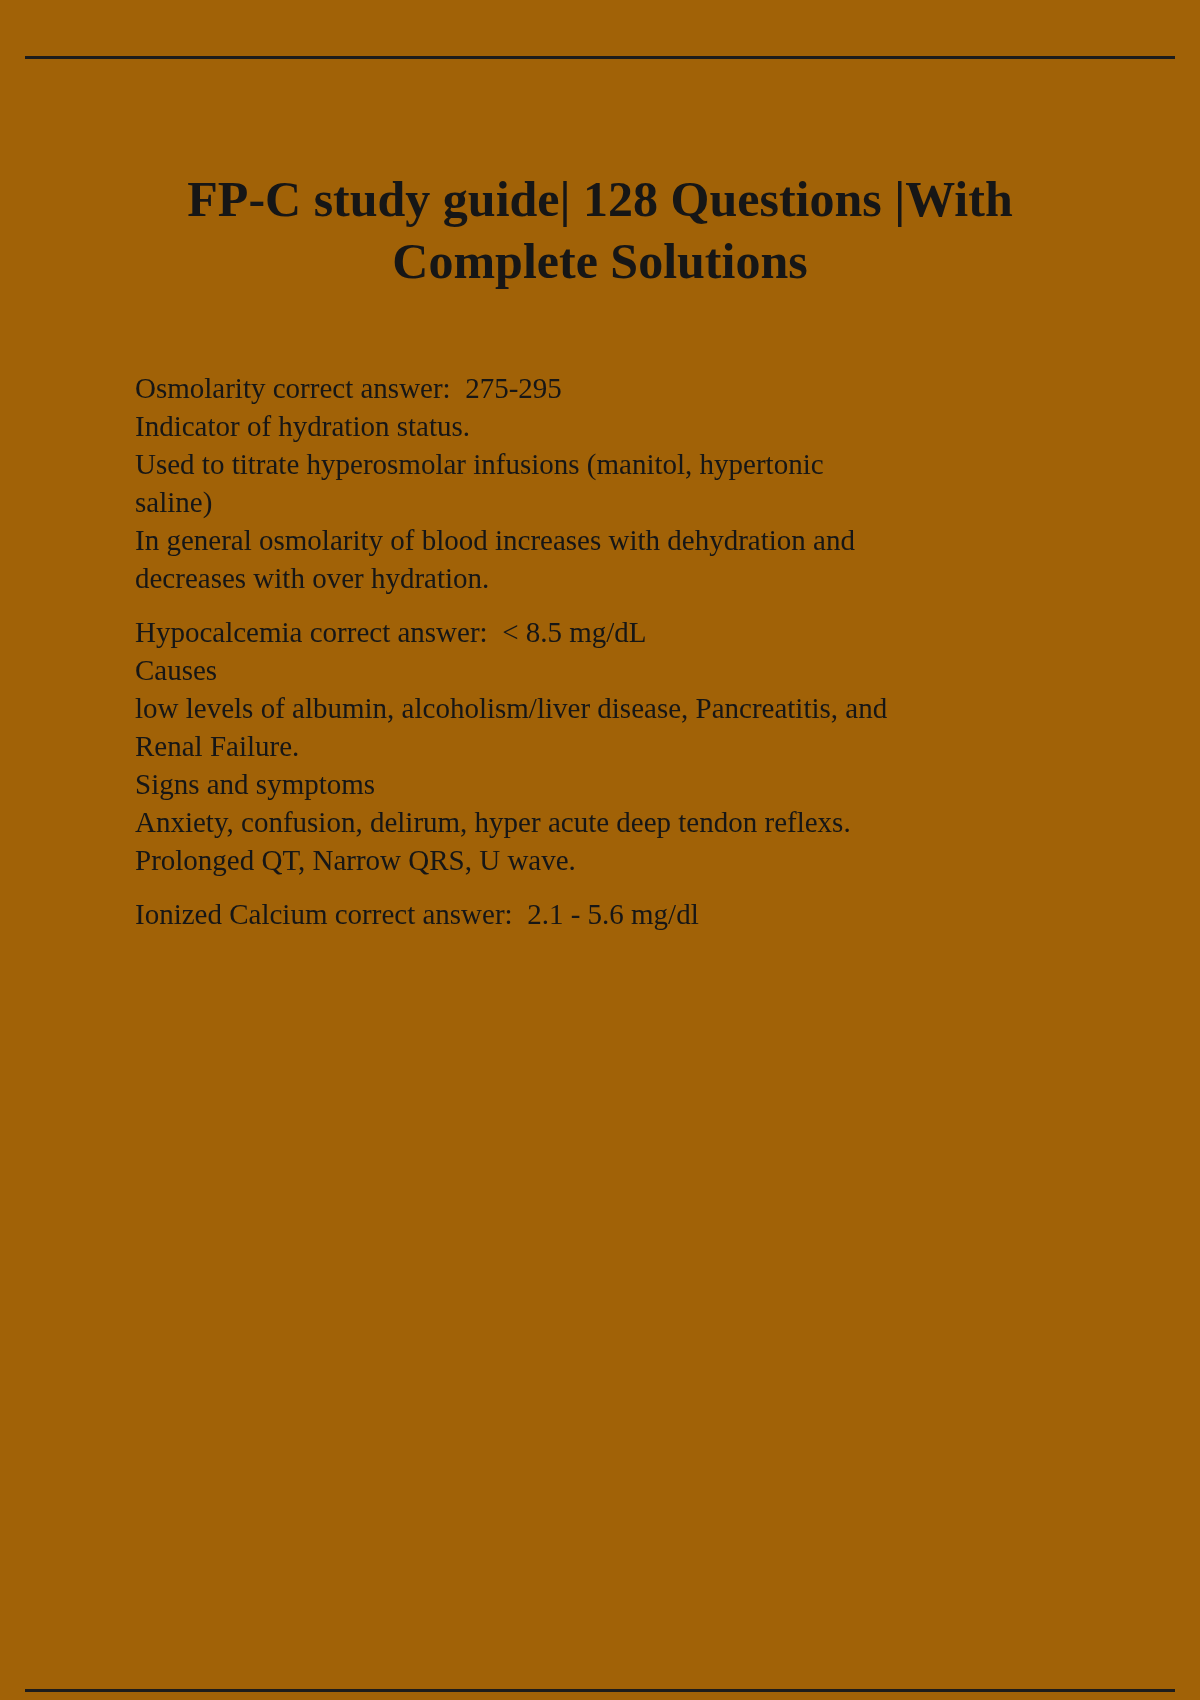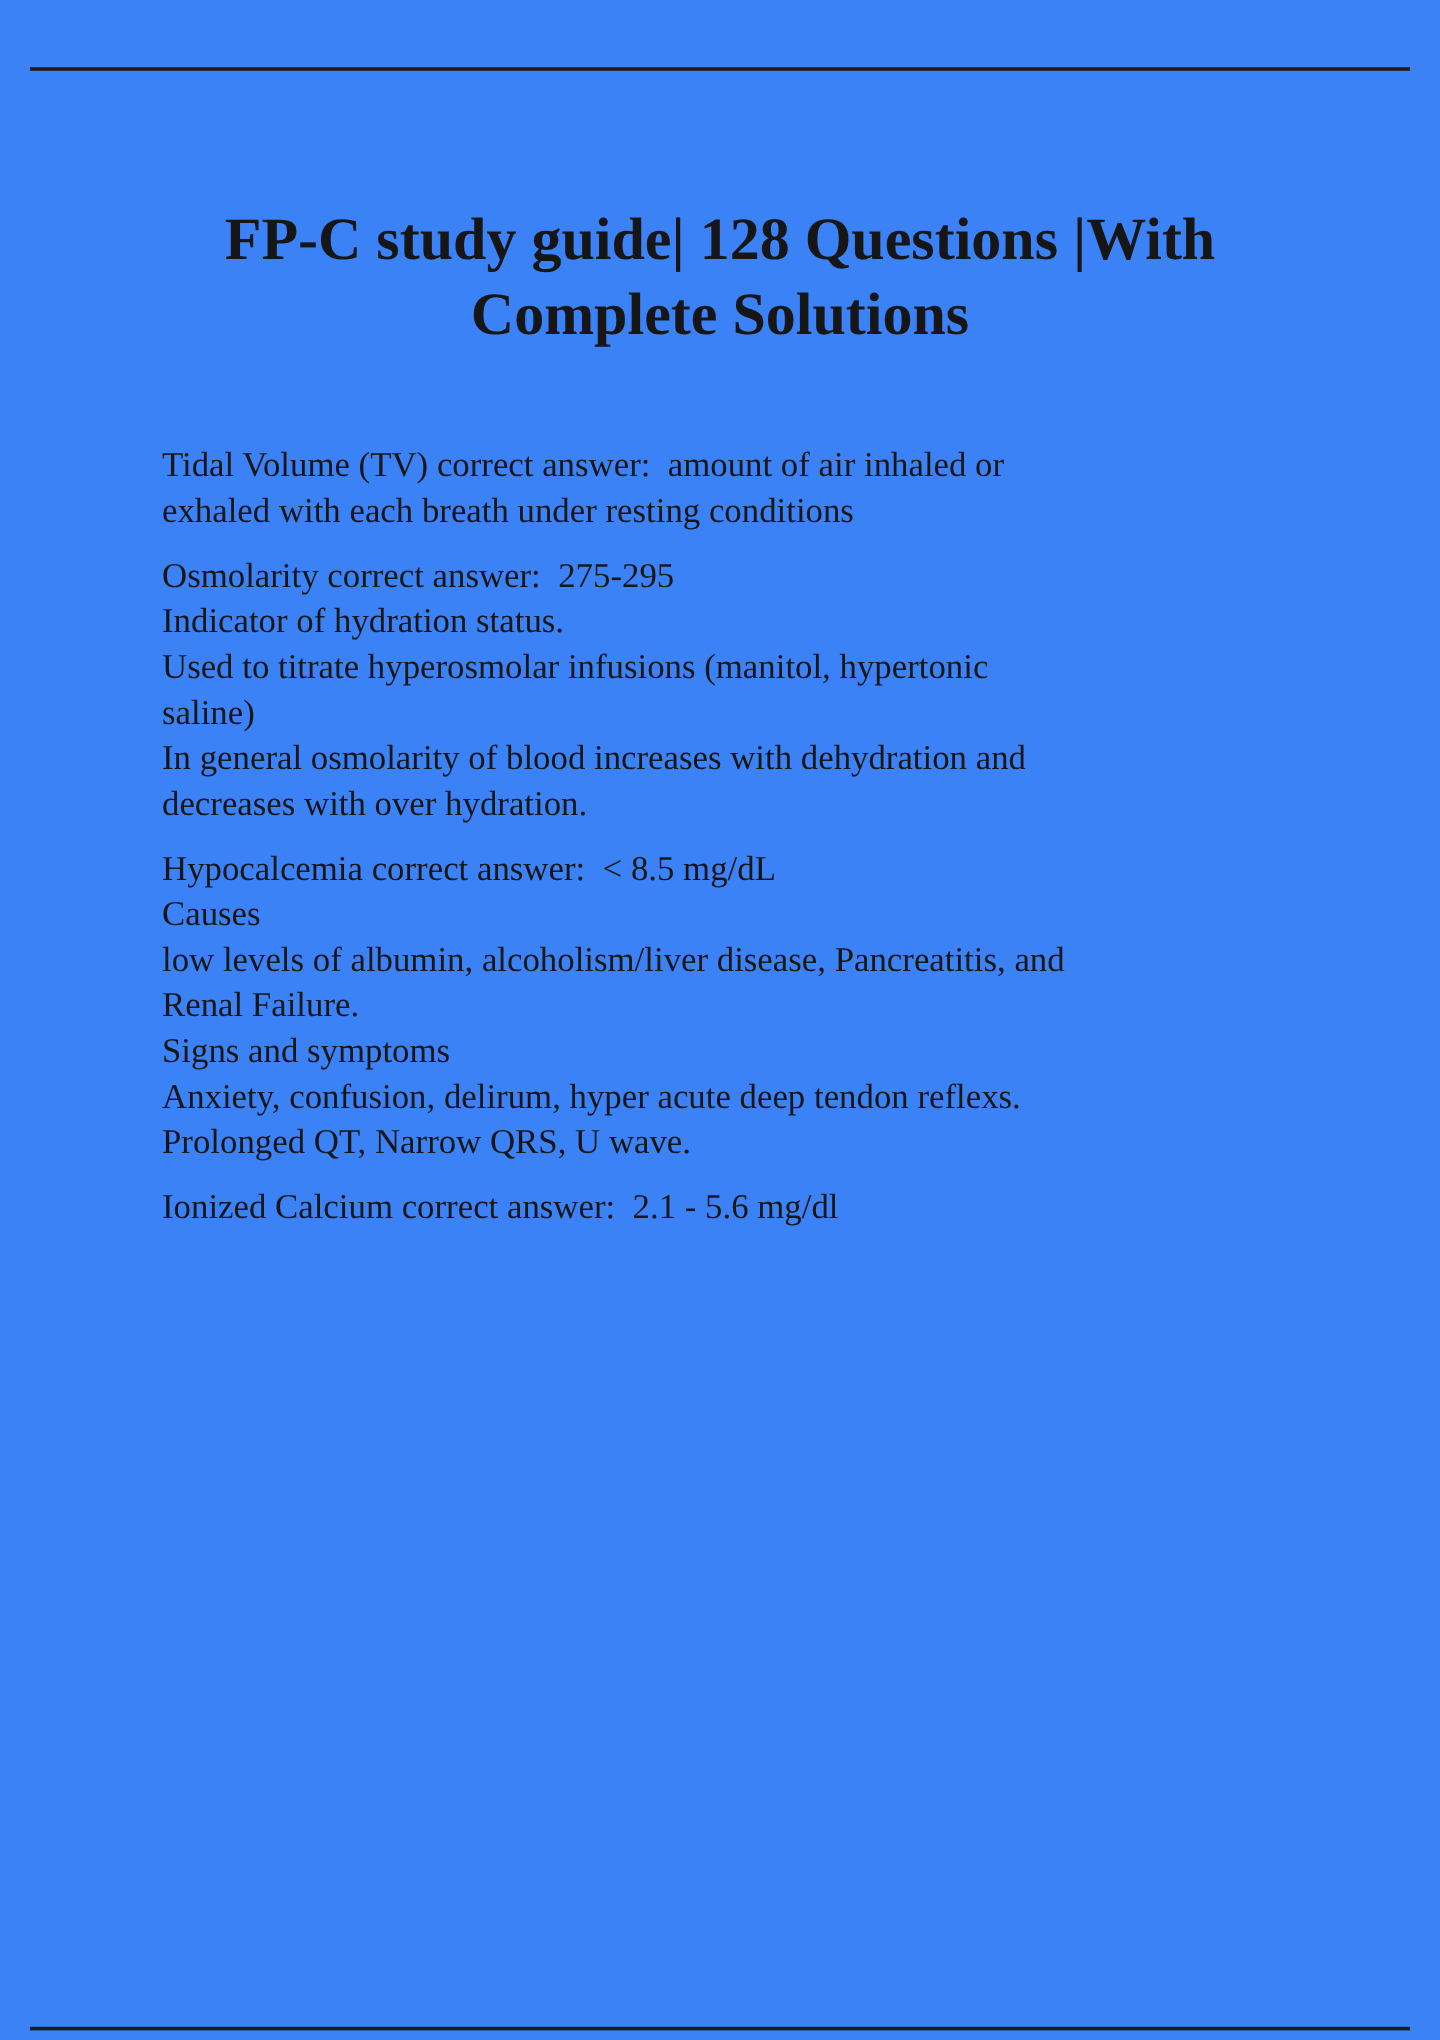--- a/index.html
+++ b/index.html
@@ -1,21 +1,21 @@
 <!DOCTYPE html>
 <html><head>
 <meta charset="utf-8">
 <style>
   * { margin: 0; padding: 0; box-sizing: border-box; }
   html, body { background: #e8e8e8; }
   .page {
     position: relative;
     width: 1200px;
     height: 1700px;
-    background: #3b82f6;
+    background: #a16207;
     font-family: "Liberation Serif", "DejaVu Serif", serif;
     color: #161616;
     overflow: hidden;
     margin: 0 auto;
   }
   .rule {
     position: absolute;
     left: 25px;
     right: 25px;
     height: 3px;
@@ -54,22 +54,20 @@
 </head>
 <body>
 
 <div class="page">
   <div class="rule top"></div>
 
   <h1 class="title">FP-C study guide| 128 Questions |With
 Complete Solutions</h1>
 
   <div class="body">
-    <p>Tidal Volume (TV) correct answer:  amount of air inhaled or
-exhaled with each breath under resting conditions</p>
     <p>Osmolarity correct answer:  275-295
 Indicator of hydration status.
 Used to titrate hyperosmolar infusions (manitol, hypertonic
 saline)
 In general osmolarity of blood increases with dehydration and
 decreases with over hydration.</p>
     <p>Hypocalcemia correct answer:  &lt; 8.5 mg/dL
 Causes
 low levels of albumin, alcoholism/liver disease, Pancreatitis, and
 Renal Failure.

